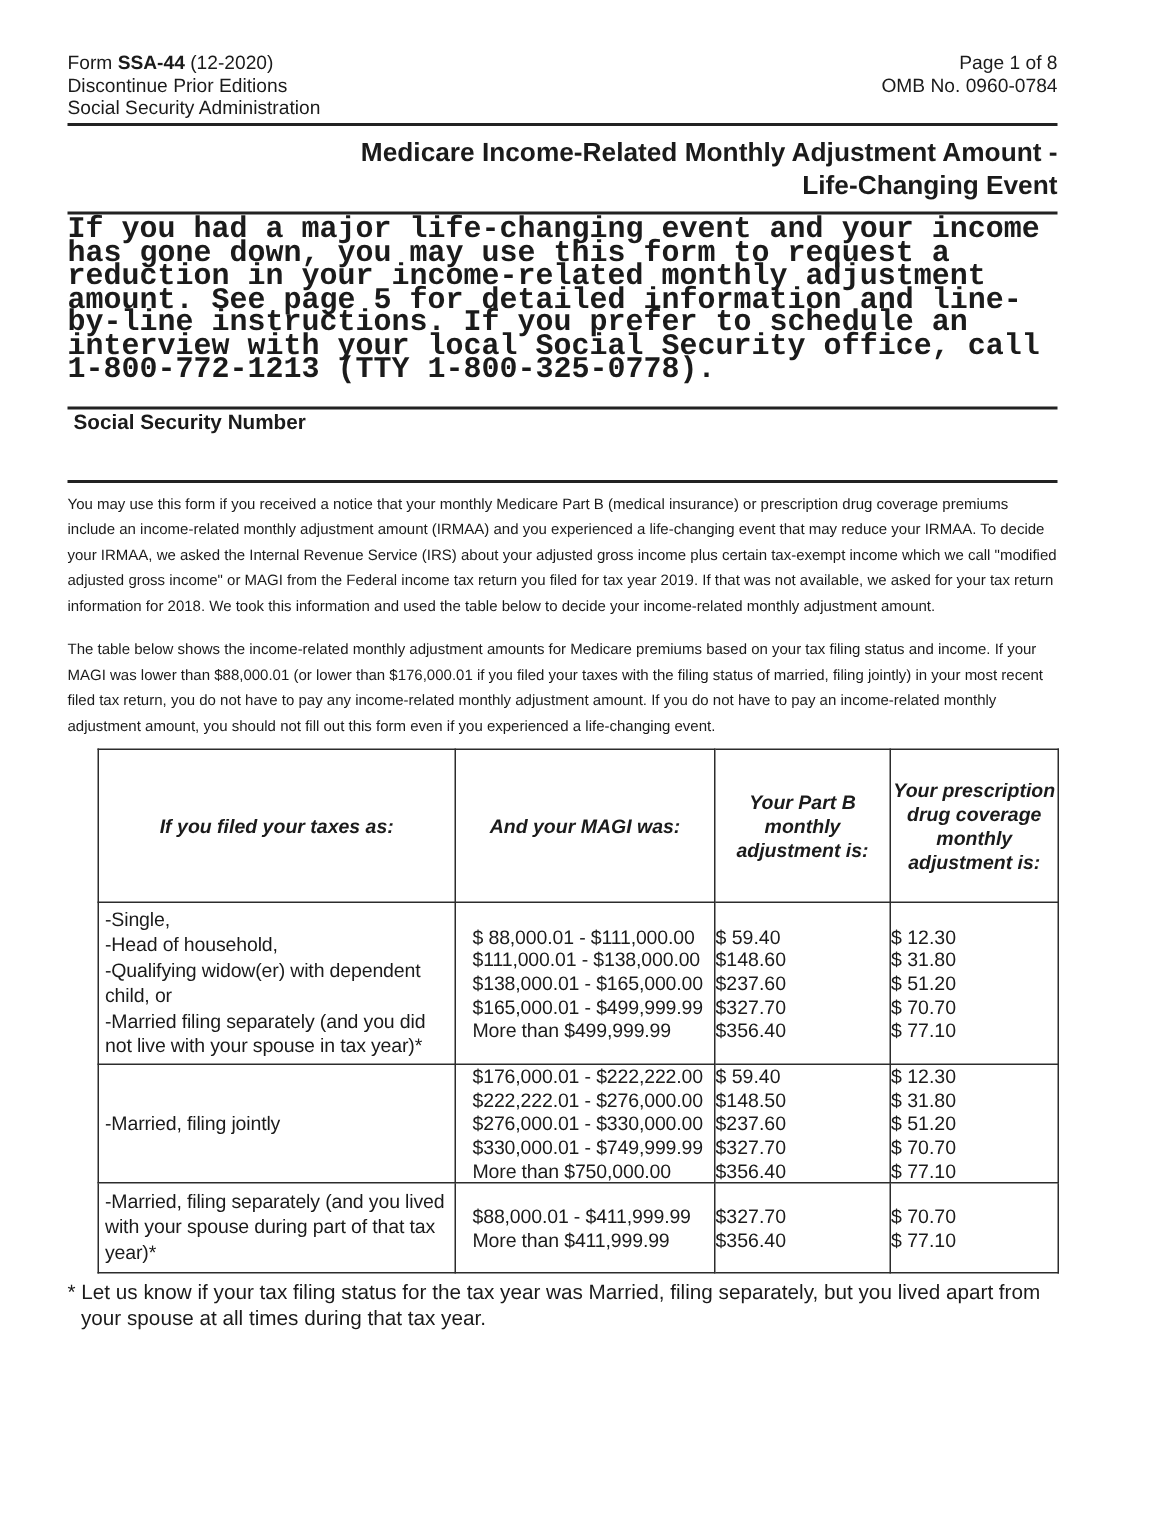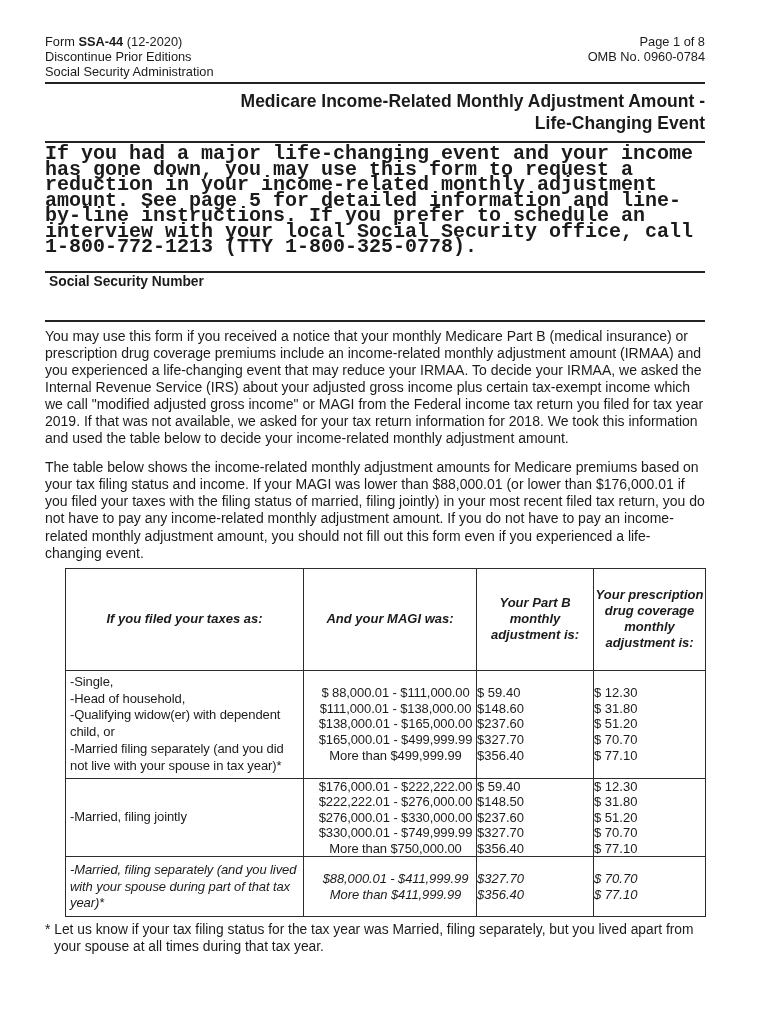--- a/index.html
+++ b/index.html
@@ -37,48 +37,48 @@
   
   .namerow {
     display:flex; border-top:2px solid #222; border-bottom:2px solid #222;
     height:51px;
   }
   .namerow .cell { padding:1px 4px; font-weight:bold; font-size:13.8px; }
   .name-cell { width:385px; border-right:2px solid #222; }
   .ssn-cell { flex:1; }
 
   
-  .para { font-size:14px; line-height:17.1px; }
+  .para { font-size:10px; line-height:17.1px; }
   .p1 { margin-top:6px; }
   .p2 { margin-top:12px; }
 
   
   table.irmaa {
     margin:6px 0 0 20px; width:640px;
     border-collapse:collapse; table-layout:fixed;
   }
   table.irmaa th, table.irmaa td { border:1.5px solid #2c2c2c; }
   col.c1 { width:238px; } col.c2 { width:173px; }
   col.c3 { width:117px; } col.c4 { width:112px; }
   tr.hdr { height:102px; }
   tr.r1 { height:101px; }
   tr.r2 { height:78px; }
-  tr.r3 { height:60px;font-style:italic; }
+  tr.r3 { height:60px; }
   th.hcell {
     font-weight:bold; font-style:italic; font-size:13px; line-height:16px;
     text-align:center; vertical-align:middle; padding:2px 1px;
   }
   th.hcell .hline { white-space:nowrap; }
   td.status-cell {
     font-size:13px; line-height:16.8px; letter-spacing:-0.1px;
     padding:3px 2px 3px 4px; vertical-align:top; text-align:left;
   }
   tr.r2 td.status-cell, tr.r3 td.status-cell { vertical-align:middle;margin-top:39px; }
   td.tier-cell { vertical-align:middle; font-size:13px; line-height:15.6px; }
-  td.magi-cell { padding-left:11px; text-align:center; }
+  td.magi-cell { padding-left:11px; text-align:left; }
   td.magi-cell .tier { white-space:nowrap; letter-spacing:-0.1px; }
   td.amt-cell { }
 
   
   .footnote {
     margin-top:4px; font-size:13.8px; line-height:17px;
     padding-left:9px; text-indent:-9px;
   }
 </style>
 </head>

